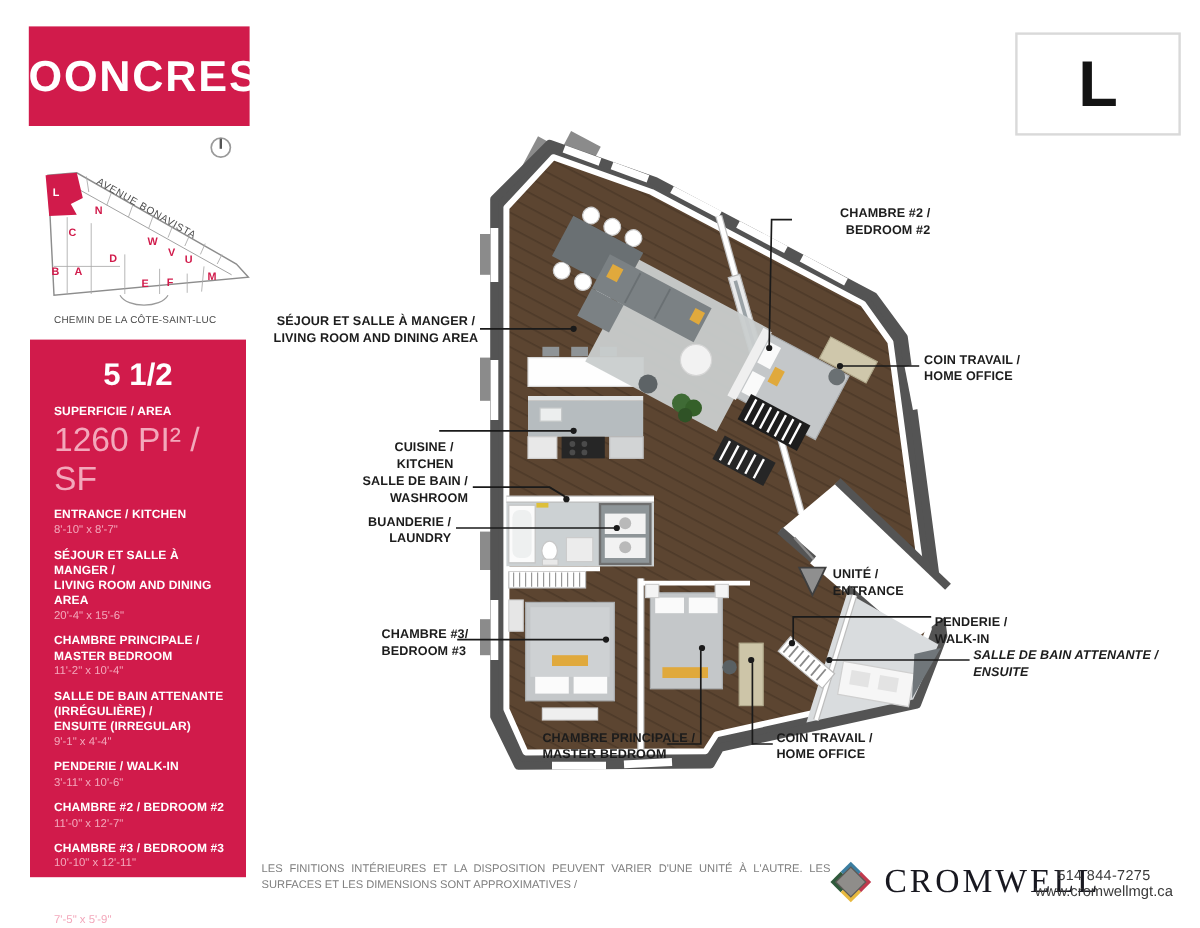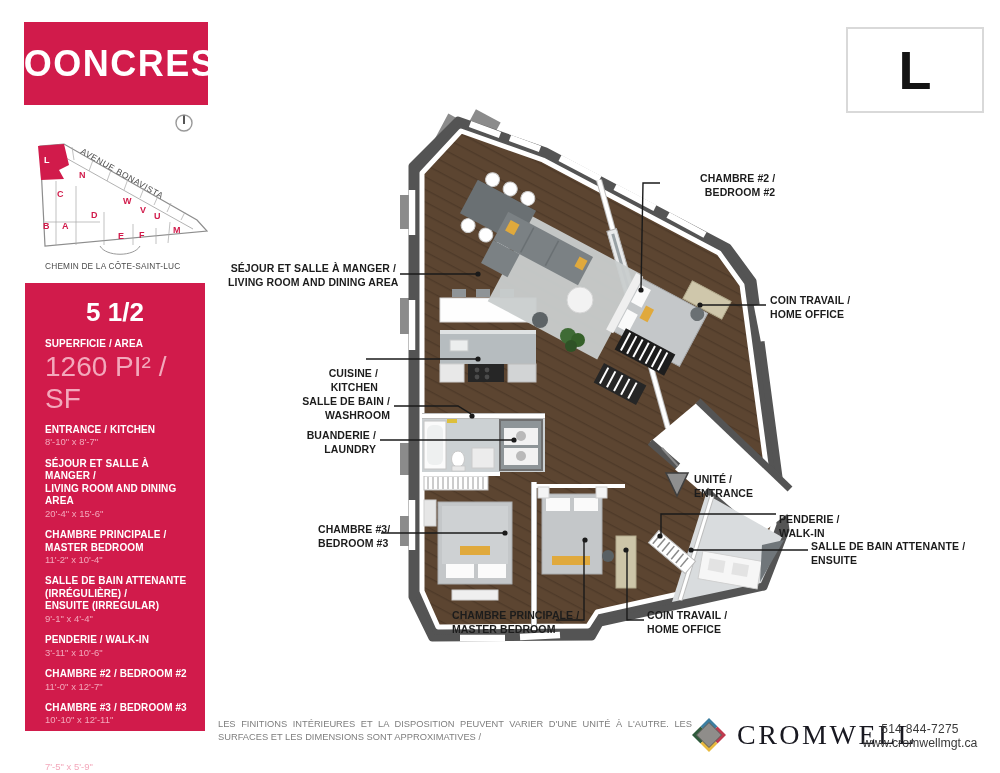--- a/index.html
+++ b/index.html
@@ -422,21 +422,21 @@
   <span>HOME OFFICE</span>
 </div>
 <div class="callout" style="left:694px;top:473px;">
   <span>UNITÉ /</span>
   <span>ENTRANCE</span>
 </div>
 <div class="callout" style="left:779px;top:503px;margin-top:10px;">
   <span>PENDERIE /</span>
   <span>WALK-IN</span>
 </div>
-<div class="callout" style="left:811px;top:540px;">
+<div class="callout" style="left:811px;top:540px;font-style:italic;">
   <span>SALLE DE BAIN ATTENANTE /</span>
   <span>ENSUITE</span>
 </div>
 <div class="callout" style="left:318px;top:523px;">
   <span>CHAMBRE #3/</span>
   <span>BEDROOM #3</span>
 </div>
 <div class="callout" style="left:452px;top:609px;">
   <span>CHAMBRE PRINCIPALE /</span>
   <span>MASTER BEDROOM</span>

